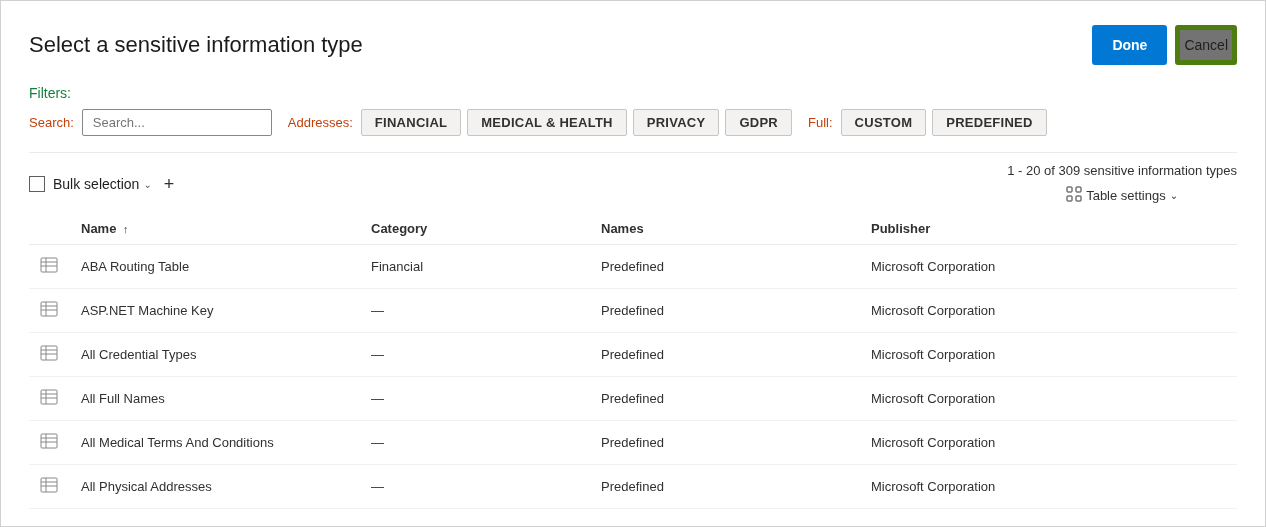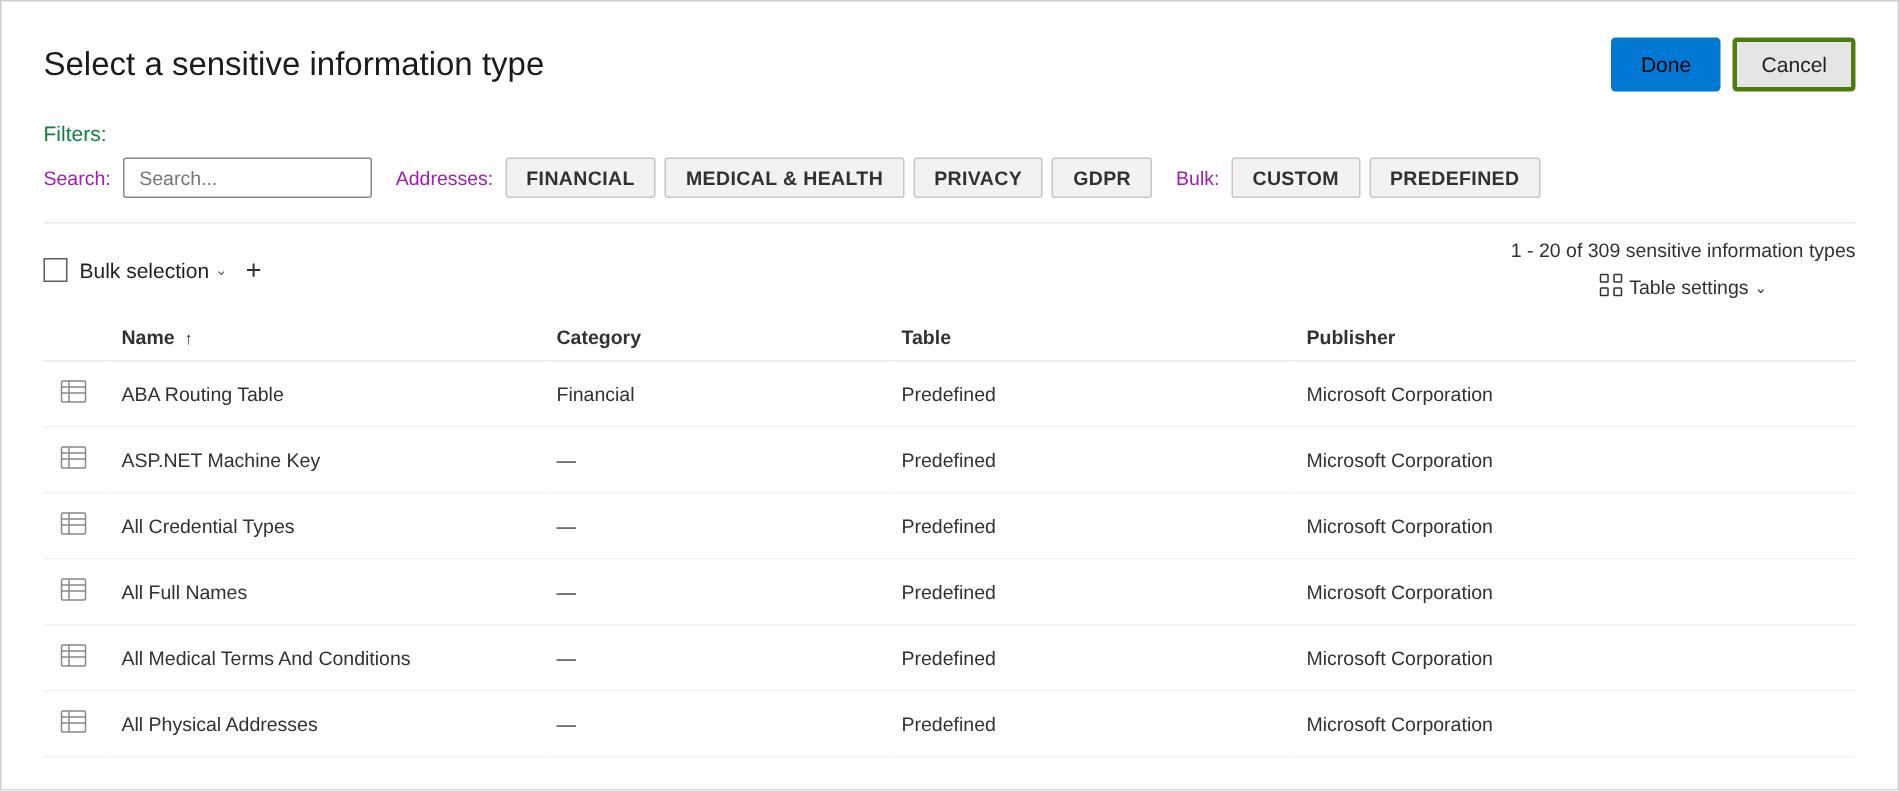--- a/index.html
+++ b/index.html
@@ -27,62 +27,62 @@
       font-size: 22px;
       font-weight: 400;
       color: #1b1b1b;
     }
     .header-buttons {
       display: flex;
       gap: 8px;
     }
     .btn-done {
       background: #0078d4;
-      color: #000000;
+      color: #ffffff;
       border: none;
       border-radius: 3px;
       padding: 7px 20px;
       font-size: 14px;
-      font-weight: 400;
+      font-weight: 700;
       cursor: pointer;
     }
     .btn-cancel {
-      background: #e5e5e5;
+      background: #737373;
       color: #201f1e;
-      border: 3px solid #4d7c0f;
+      border: 5px solid #4d7c0f;
       border-radius: 3px;
-      padding: 7px 16px;
+      padding: 7px 4px;
       font-size: 14px;
       cursor: pointer;
     }
     .filters-section {
       margin-bottom: 16px;
     }
     .filters-label {
       font-size: 14px;
       color: #15803d;
       margin-bottom: 8px;
     }
     .filters-row {
       display: flex;
       align-items: center;
       gap: 6px;
       flex-wrap: wrap;
     }
     .filter-group-label {
       font-size: 13px;
-      color: #a21caf;
+      color: #c2410c;
       margin-right: 2px;
     }
     .search-input {
       border: 1px solid #8a8886;
       border-radius: 2px;
       padding: 5px 10px;
       font-size: 13px;
-      width: 166px;
+      width: 190px;
       outline: none;
       color: #323130;
     }
     .filter-chip {
       border: 1px solid #c8c6c4;
       border-radius: 2px;
       padding: 5px 13px;
       font-size: 13px;
       font-weight: 600;
       background: #f3f2f1;
@@ -214,21 +214,21 @@
     <div class="filters-row">
       <span class="filter-group-label">Search:</span>
       <input class="search-input" type="text" placeholder="Search..." style="">
 
       <span class="filter-group-label" style="margin-left:10px;">Addresses:</span>
       <button class="filter-chip">FINANCIAL</button>
       <button class="filter-chip">MEDICAL &amp; HEALTH</button>
       <button class="filter-chip">PRIVACY</button>
       <button class="filter-chip">GDPR</button>
 
-      <span class="filter-group-label" style="margin-left:10px;">Bulk:</span>
+      <span class="filter-group-label" style="margin-left:10px;">Full:</span>
       <button class="filter-chip">CUSTOM</button>
       <button class="filter-chip">PREDEFINED</button>
     </div>
   </div>
 
   <hr class="divider">
 
   <div class="toolbar-row">
     <div class="toolbar-left">
       <span class="bulk-checkbox"></span>
@@ -258,21 +258,21 @@
 
   <table>
     <thead>
       <tr>
         <th></th>
         <th class="col-name">
           <span>Name</span>
           <span class="sort-indicator">↑</span>
         </th>
         <th class="col-category">Category</th>
-        <th class="col-type">Table</th>
+        <th class="col-type">Names</th>
         <th class="col-publisher">Publisher</th>
       </tr>
     </thead>
     <tbody id="table-body">
     <tr>
           <td><span><svg width="20" height="20" viewBox="0 0 20 20" fill="none" xmlns="http://www.w3.org/2000/svg">
       <rect x="2" y="3" width="16" height="14" rx="1" stroke="#8a8886" stroke-width="1"></rect>
       <line x1="2" y1="7" x2="18" y2="7" stroke="#8a8886" stroke-width="1"></line>
       <line x1="2" y1="11" x2="18" y2="11" stroke="#8a8886" stroke-width="1"></line>
       <line x1="7" y1="3" x2="7" y2="17" stroke="#8a8886" stroke-width="1"></line>

